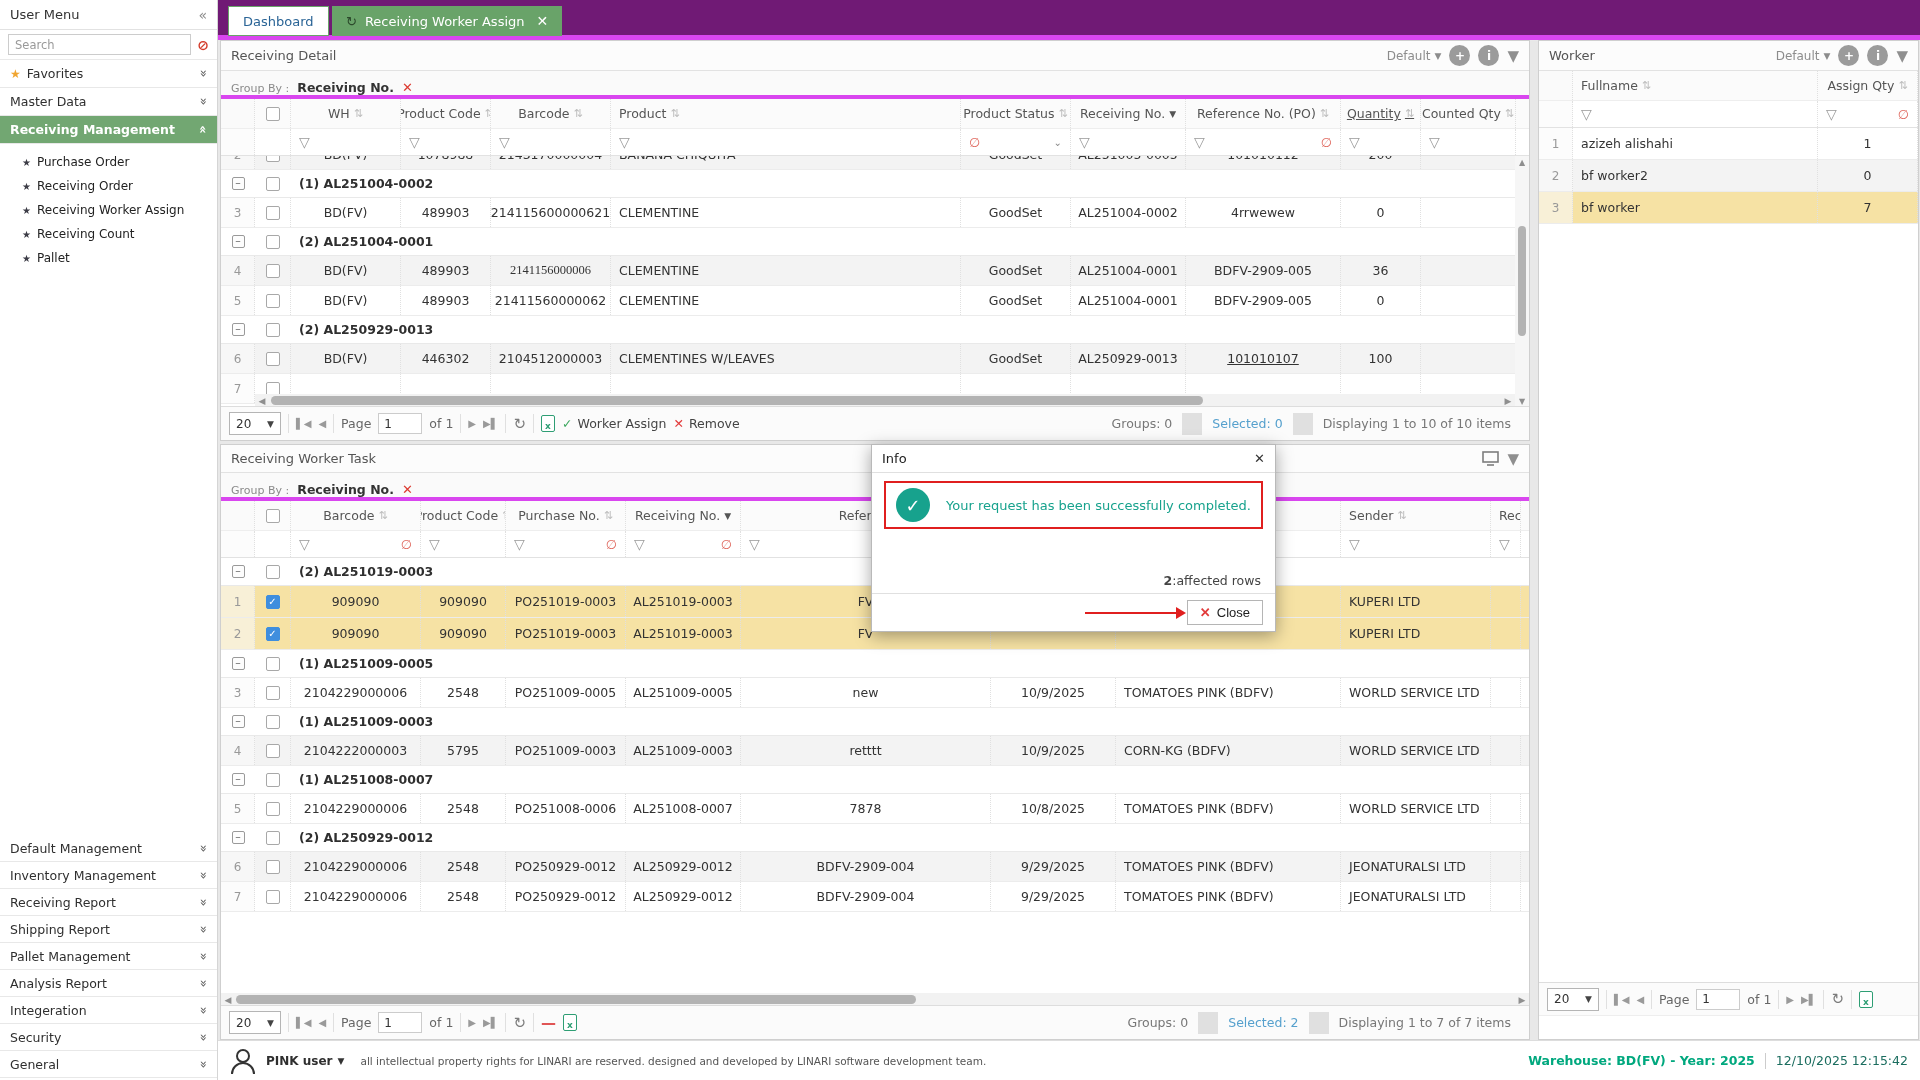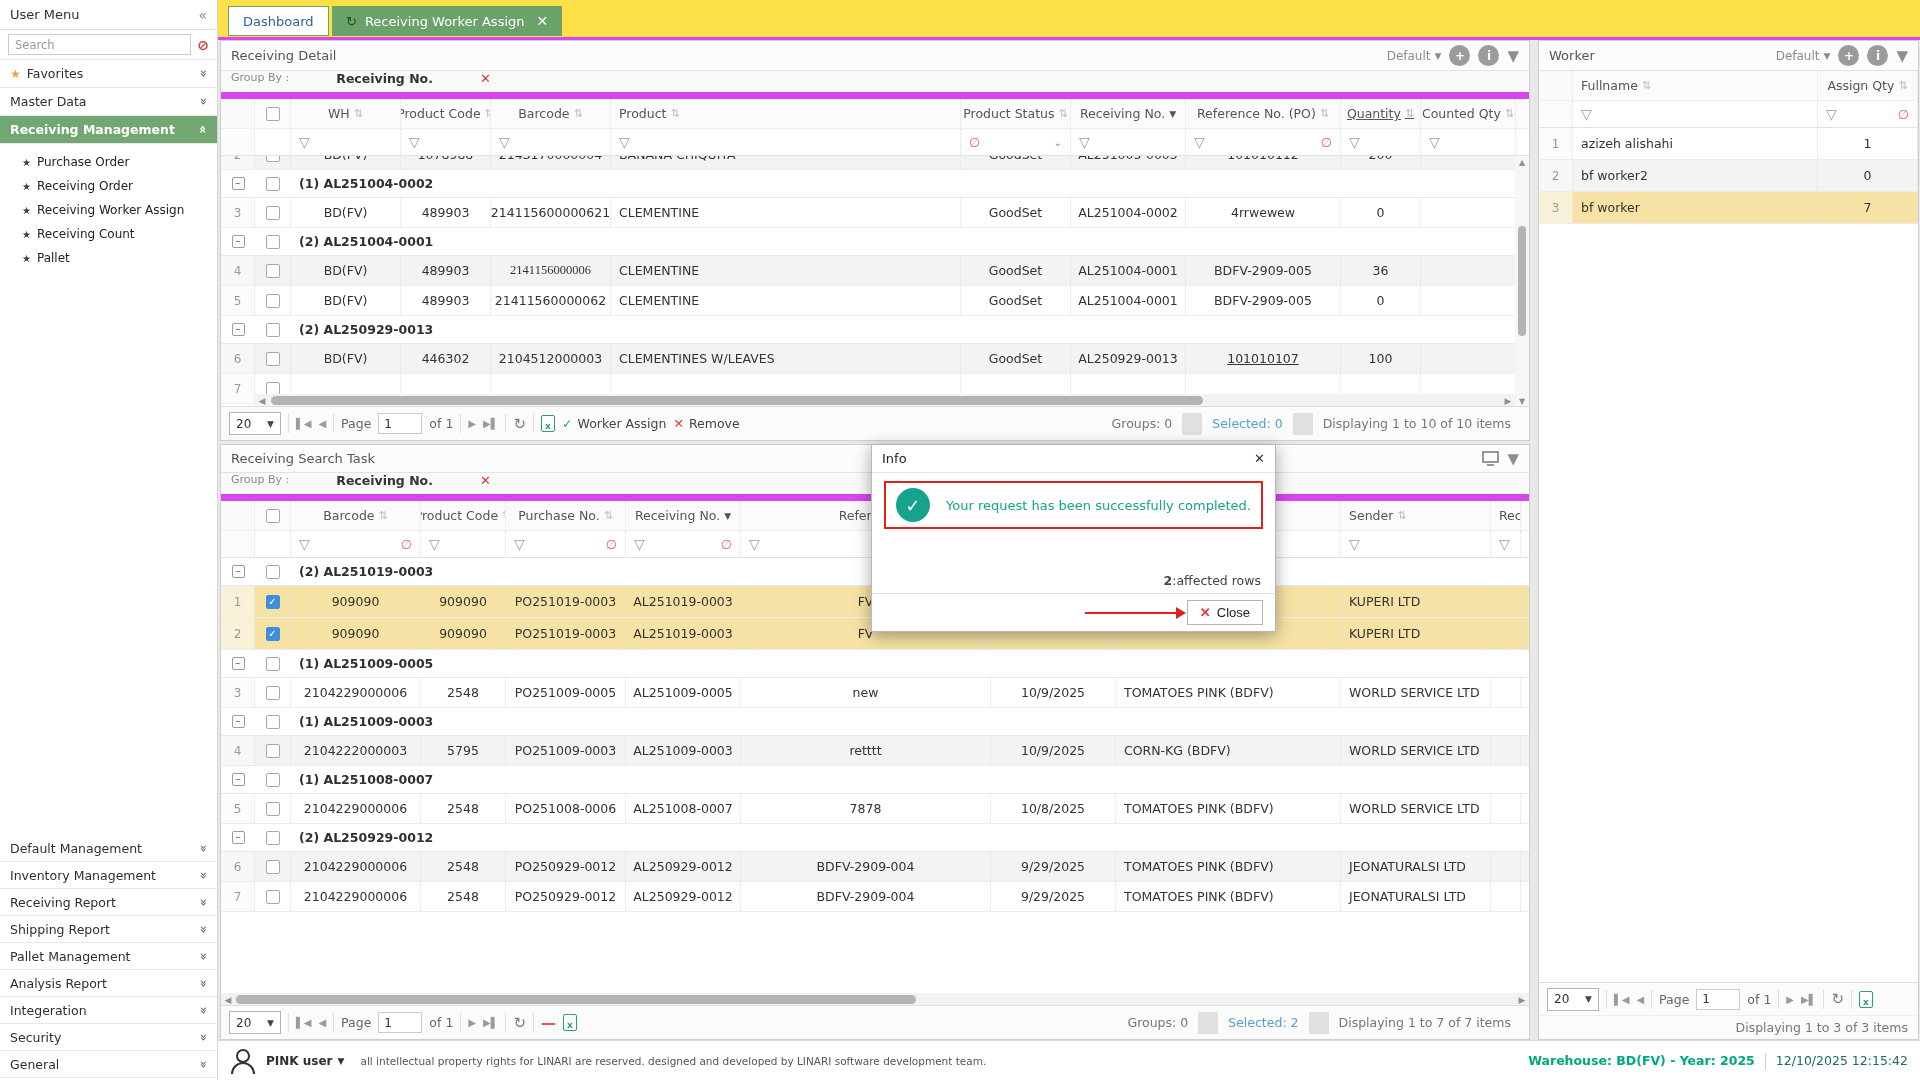--- a/index.html
+++ b/index.html
@@ -18,36 +18,36 @@
   .sb-item .dbl { font-size:13px; color:#555; display:inline-block; transform:rotate(-90deg); }
   .sb-item.active { background:#72a772; color:#fff; font-weight:bold; }
   .sb-item.active .dbl { color:#fff; transform:rotate(90deg); }
   .star-org { color:#f0a531; font-size:12px; margin-right:6px;}
   .star-dk { color:#3c3c46; font-size:10px; margin-right:6px;}
   .sb-sub { height:24px; display:flex; align-items:center; padding:0 10px 0 22px; font-size:12px; color:#222; cursor:pointer;}
   #sb-bottom { position:absolute; left:0; top:835px; width:100%; }
   #sb-bottom .sb-item { height:27px; }
 
   
-  #tabbar { position:absolute; left:218px; top:0; width:1702px; height:40px; background:#fde047; border-bottom:3px solid #d946ef;}
+  #tabbar { position:absolute; left:218px; top:0; width:1702px; height:40px; background:#701a75; border-bottom:5px solid #d946ef;}
   .tab { position:absolute; top:6px; height:30px; display:flex; align-items:center; gap:8px; padding:0 14px; font-size:13px; cursor:pointer;}
   #tab-dash { left:10px; border:1px solid #69a369; background:#fff; color:#2a6496; }
   #tab-active { left:114px; background:#69a369; color:#fff; }
   .tab-refresh { color:#2c4a2c; font-size:13px; }
   .tab-close { color:#fff; font-size:14px; font-weight:bold; margin-left:4px; cursor:pointer;}
 
   
   .panel { position:absolute; background:#fff; border:1px solid #cfcfcf; }
   .panel-header { height:30px; display:flex; align-items:center; padding:0 10px; background:#fcfcfc; border-bottom:1px solid #e2e2e2; color:#555; font-size:13px;}
   .ph-right { margin-left:auto; display:flex; align-items:center; gap:8px; }
   .preset { color:#8c8c8c; font-size:12px; display:flex; align-items:center; gap:4px; cursor:pointer;}
   .caret { font-size:9px; color:#8c8c8c; }
   .icon-circle { width:21px; height:21px; border-radius:50%; background:#9b9b9b; color:#fff; display:inline-flex; align-items:center; justify-content:center; font-size:12px; font-weight:bold; cursor:pointer;}
   .funnel-big { color:#8f8f8f; font-size:15px; cursor:pointer;}
-  .groupby { height:28px; display:flex; align-items:flex-start; padding:0 10px; background:#fafafa; border-bottom:7px solid #d946ef; color:#8a8a8a; font-size:11px;gap:39px;}
+  .groupby { height:28px; display:flex; align-items:flex-end; padding:0 10px; background:#fafafa; border-bottom:4px solid #d946ef; color:#8a8a8a; font-size:11px;}
   .groupby b { color:#333; font-size:12.5px; margin:0 8px; }
   .gb-x { color:#dc3a30; font-weight:bold; font-size:13px; cursor:pointer;}
 
   
   .g-hrow, .g-frow, .g-row { display:flex; align-items:center; }
   .g-hrow { height:30px; background:#fbfbfb; border-bottom:1px solid #eee; color:#555;}
   .g-frow { height:27px; background:#fff; border-bottom:1px solid #e2e2e2; }
   .g-row { height:30px; border-bottom:1px solid #ececec; background:#fff;}
   .g-row.striped { background:#f3f3f3; }
   .g-row.hl { background:#f6e2a4; }
@@ -473,21 +473,21 @@
       <span class="tsep"></span>
       <span class="blue">Selected: 0</span>
       <span class="tsep"></span>
       <span>Displaying 1 to 10 of 10 items</span>
     </span>
   </div>
 </section>
 
 <section class="panel" id="wt-panel" style="left:220px; top:444px; width:1310px; height:596px;">
   <div class="panel-header" style="height:28px;">
-    <span>Receiving Search Task</span>
+    <span>Receiving Worker Task</span>
     <span class="ph-right">
       <svg width="17" height="15" viewBox="0 0 17 15">
         <rect x="1" y="1" width="15" height="10" fill="none" stroke="#7d7d7d" stroke-width="1.6"></rect>
         <line x1="5" y1="14" x2="12" y2="14" stroke="#7d7d7d" stroke-width="1.6"></line>
       </svg>
       <span class="funnel-big">▼</span>
     </span>
   </div>
   <div class="groupby">
     <span>Group By :</span>
@@ -826,21 +826,20 @@
         <span style="color: rgb(102, 102, 102);">of 1</span>
         <span class="tsep"></span>
         <span class="pgb" style="font-size: 10px;">▶</span>
         <span class="pgb" style="font-size: 10px;">▶▌</span>
       </span>
     <span class="tsep"></span>
     <span class="refresh">↻</span>
     <span class="tsep"></span>
     <span class="xls">x</span>
   </div>
-  <div style="position:absolute; bottom:0; left:0; right:0; height:23px; display:flex; align-items:center; justify-content:flex-end; padding:0 10px; color:#777; background:#fbfbfb;">Displaying 1 to 3 of 3 items</div>
 </section>
 
 <div id="modal">
   <div class="m-head">
     <span>Info</span>
     <span class="m-x">✕</span>
   </div>
   <div class="m-box">
     <span class="m-check">✓</span>
     <span class="m-msg">Your request has been successfully completed.</span>

